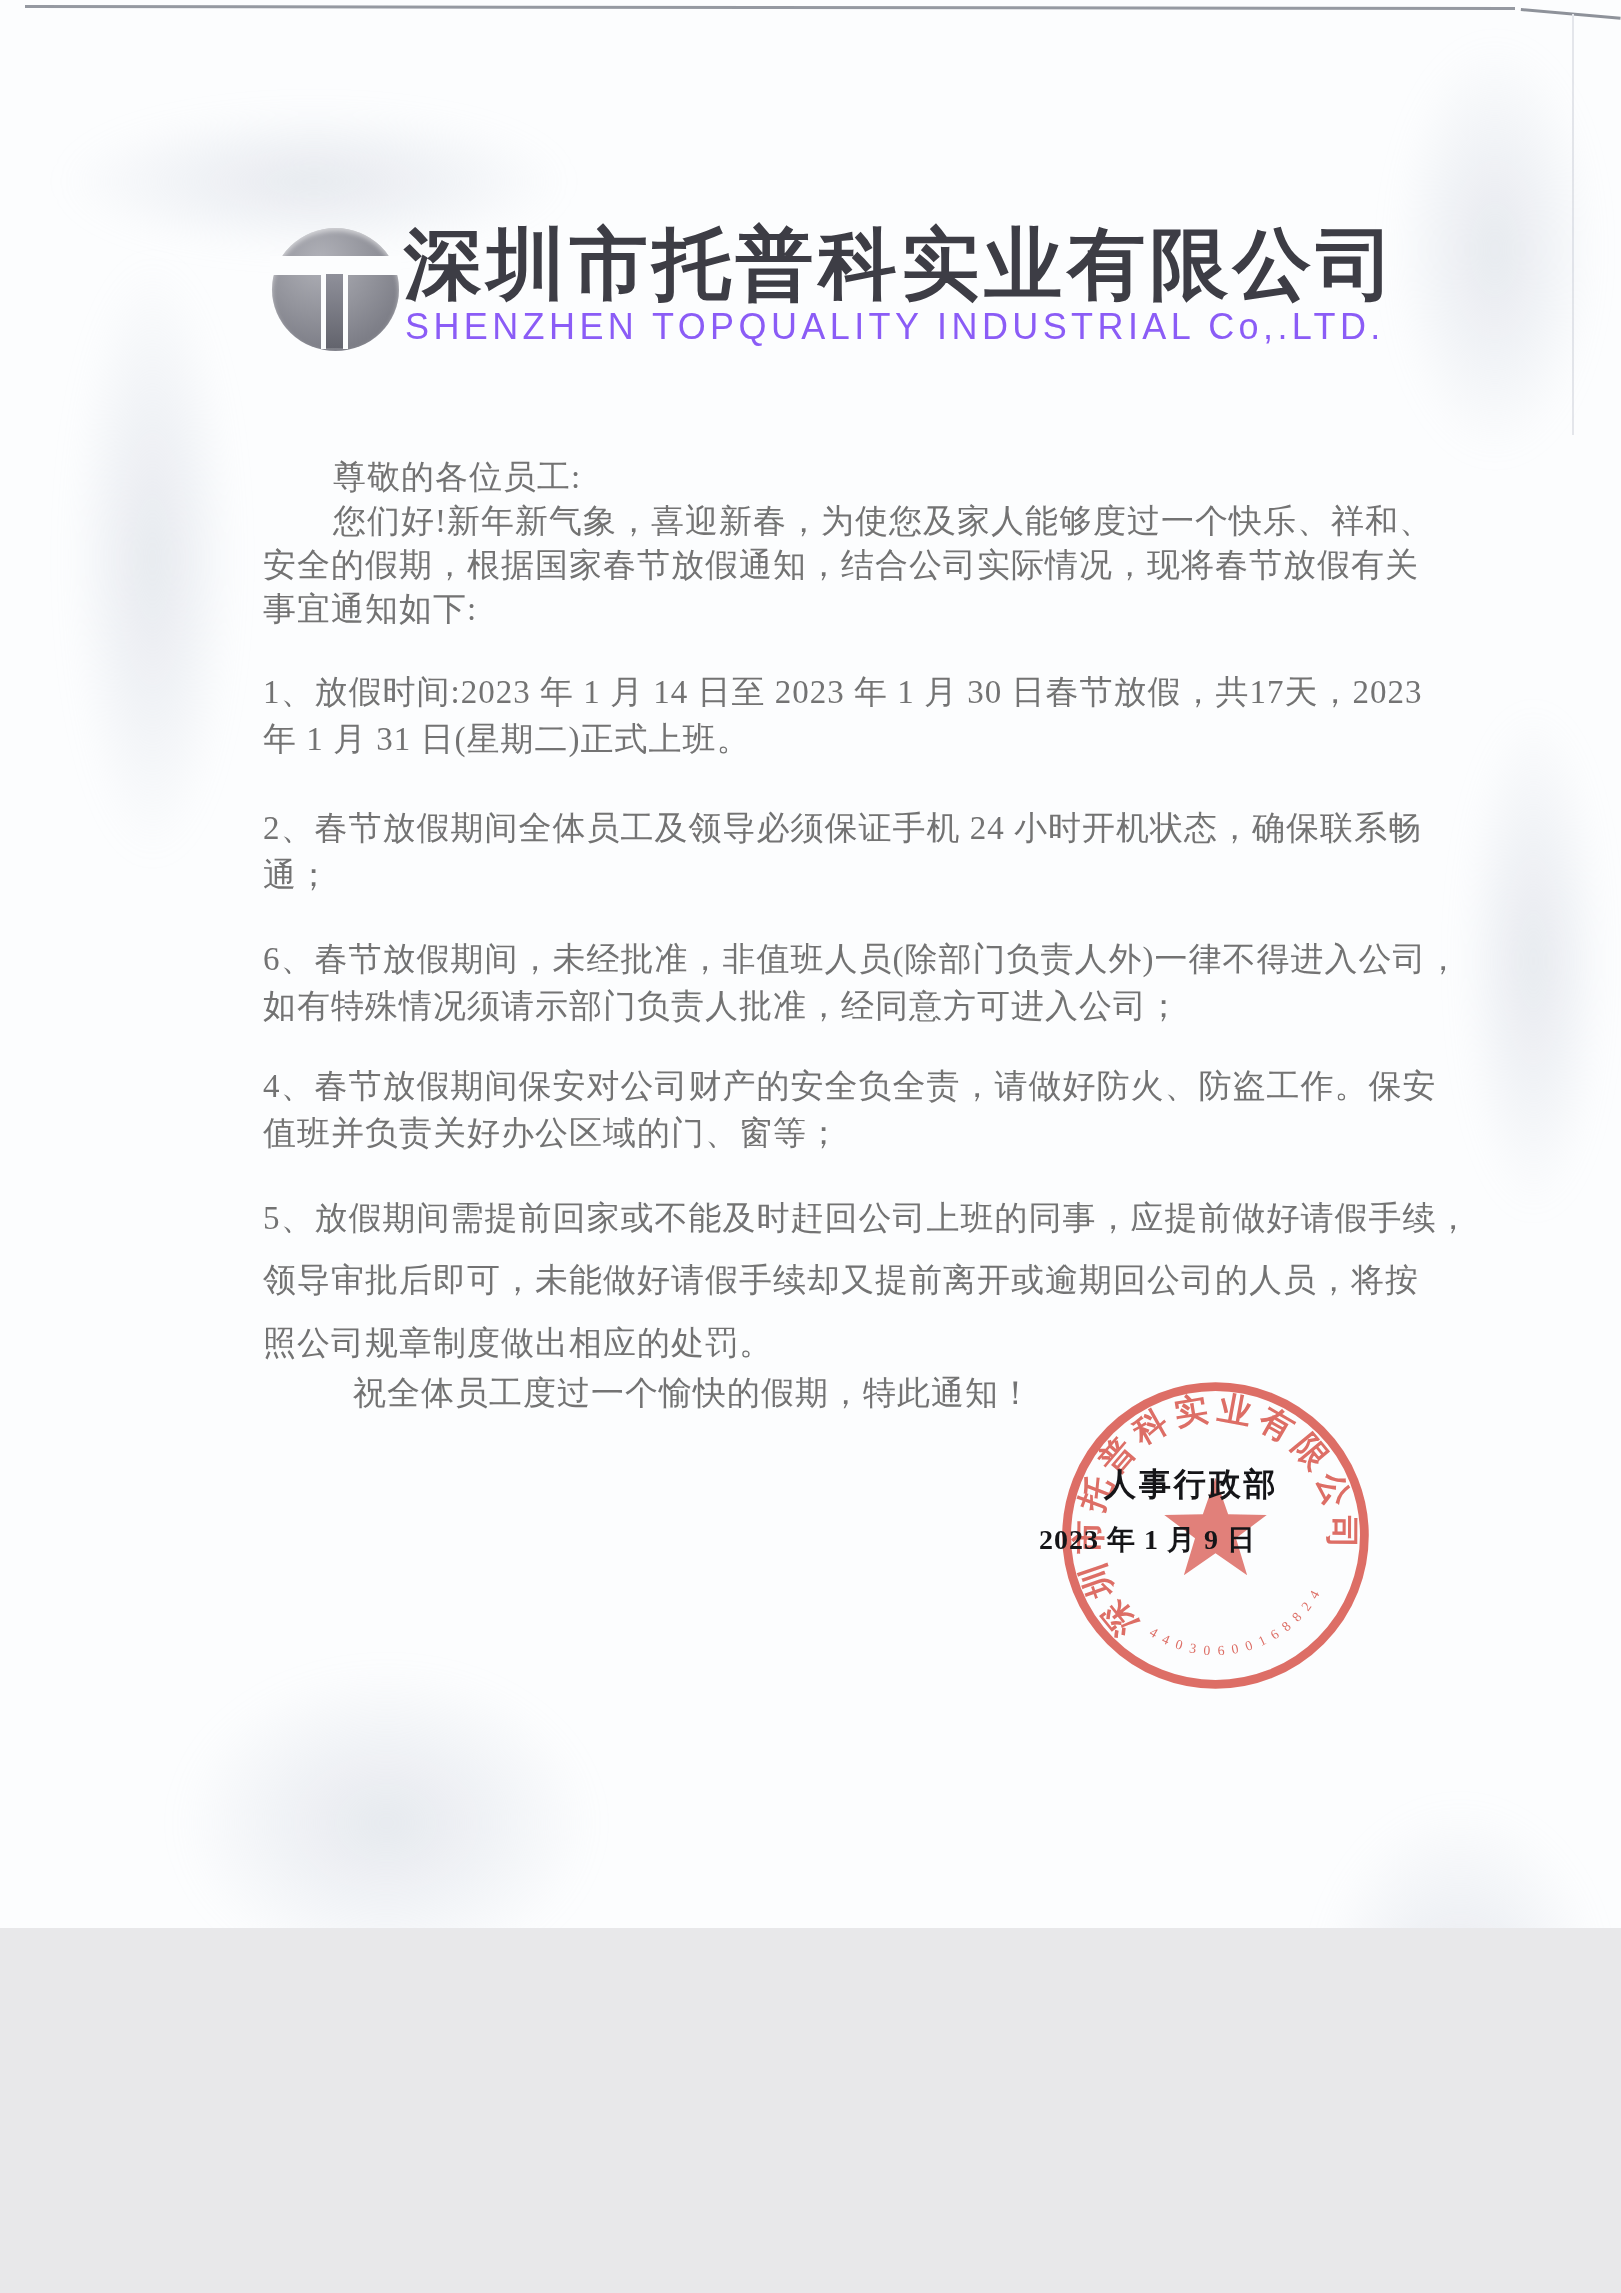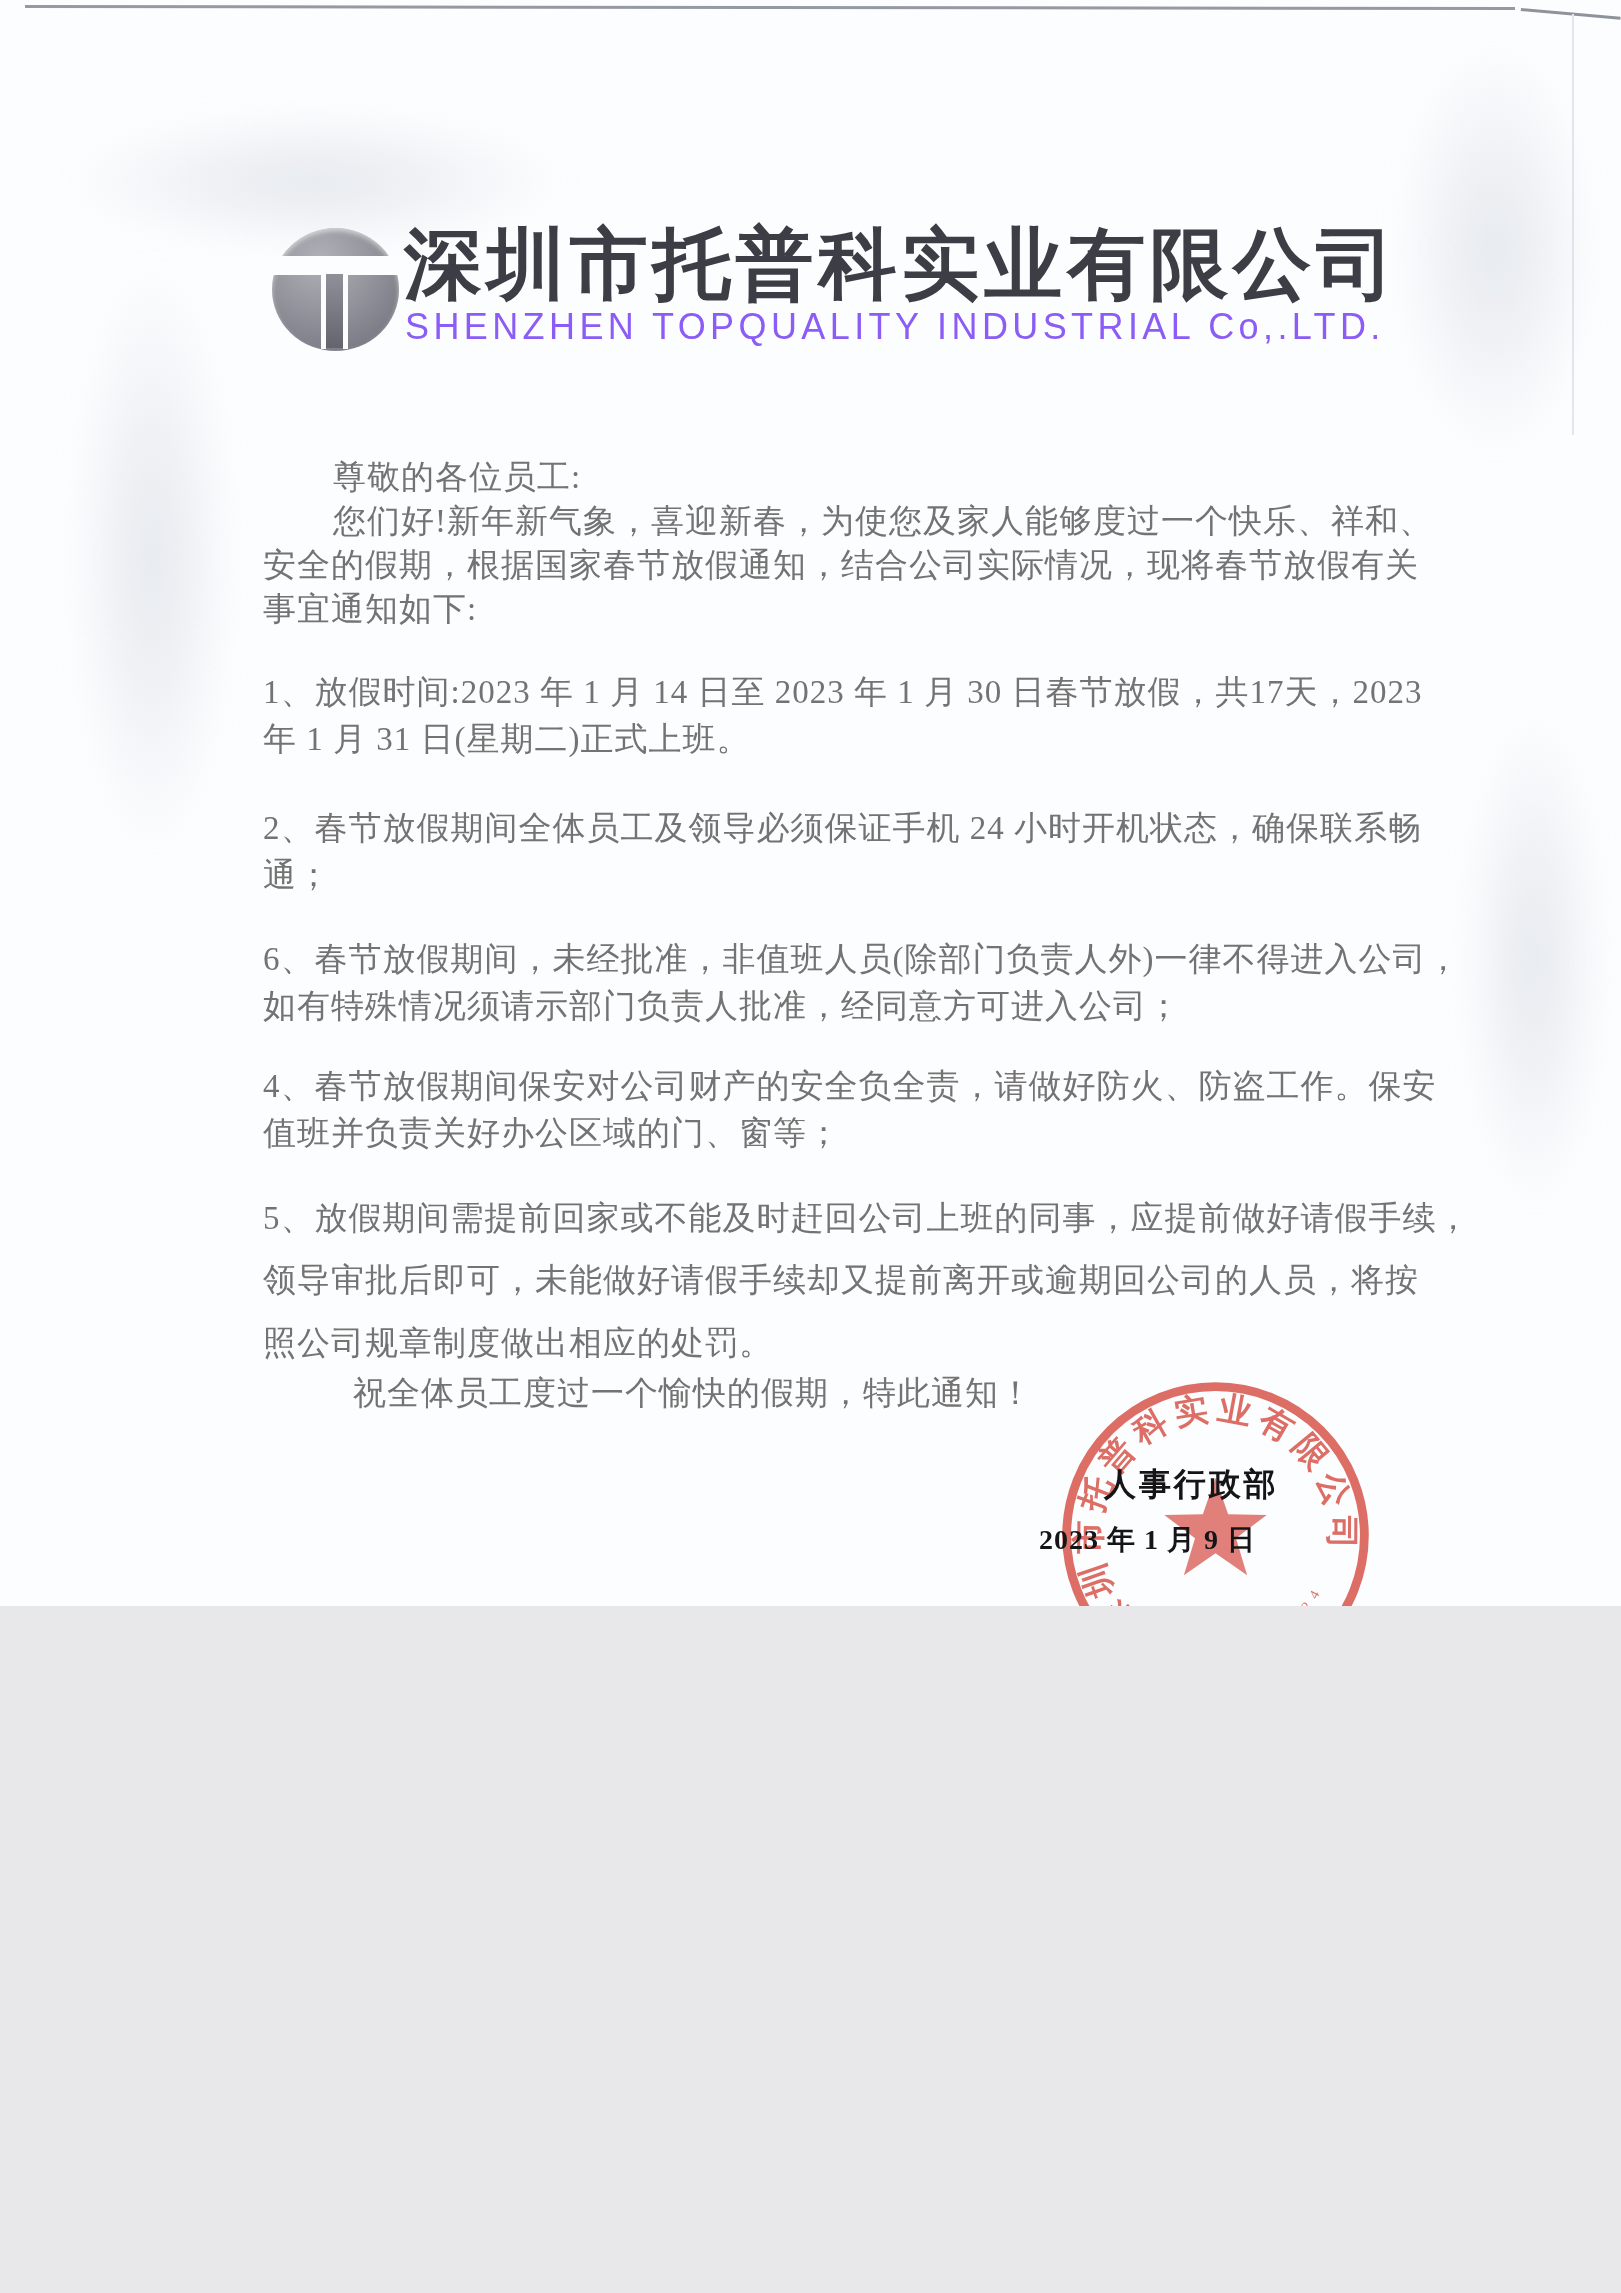--- a/index.html
+++ b/index.html
@@ -1,18 +1,18 @@
 <!DOCTYPE html>
 <html><head>
 <meta charset="utf-8">
 <style>
   html,body{margin:0;padding:0;background:#e8e8ea;}
   .page{
     position:relative;
-    width:1621px;height:1606px;
+    width:1621px;height:1928px;
     margin:0 auto;
     background:#fcfdfe;
     overflow:hidden;
     font-family:"Liberation Serif","DejaVu Serif",serif;
   }
   
   .scanline{position:absolute;background:#9599a1;}
   .noise{
     position:absolute;border-radius:50%;
     background:radial-gradient(ellipse,rgba(203,209,220,0.45),rgba(203,209,220,0) 70%);

